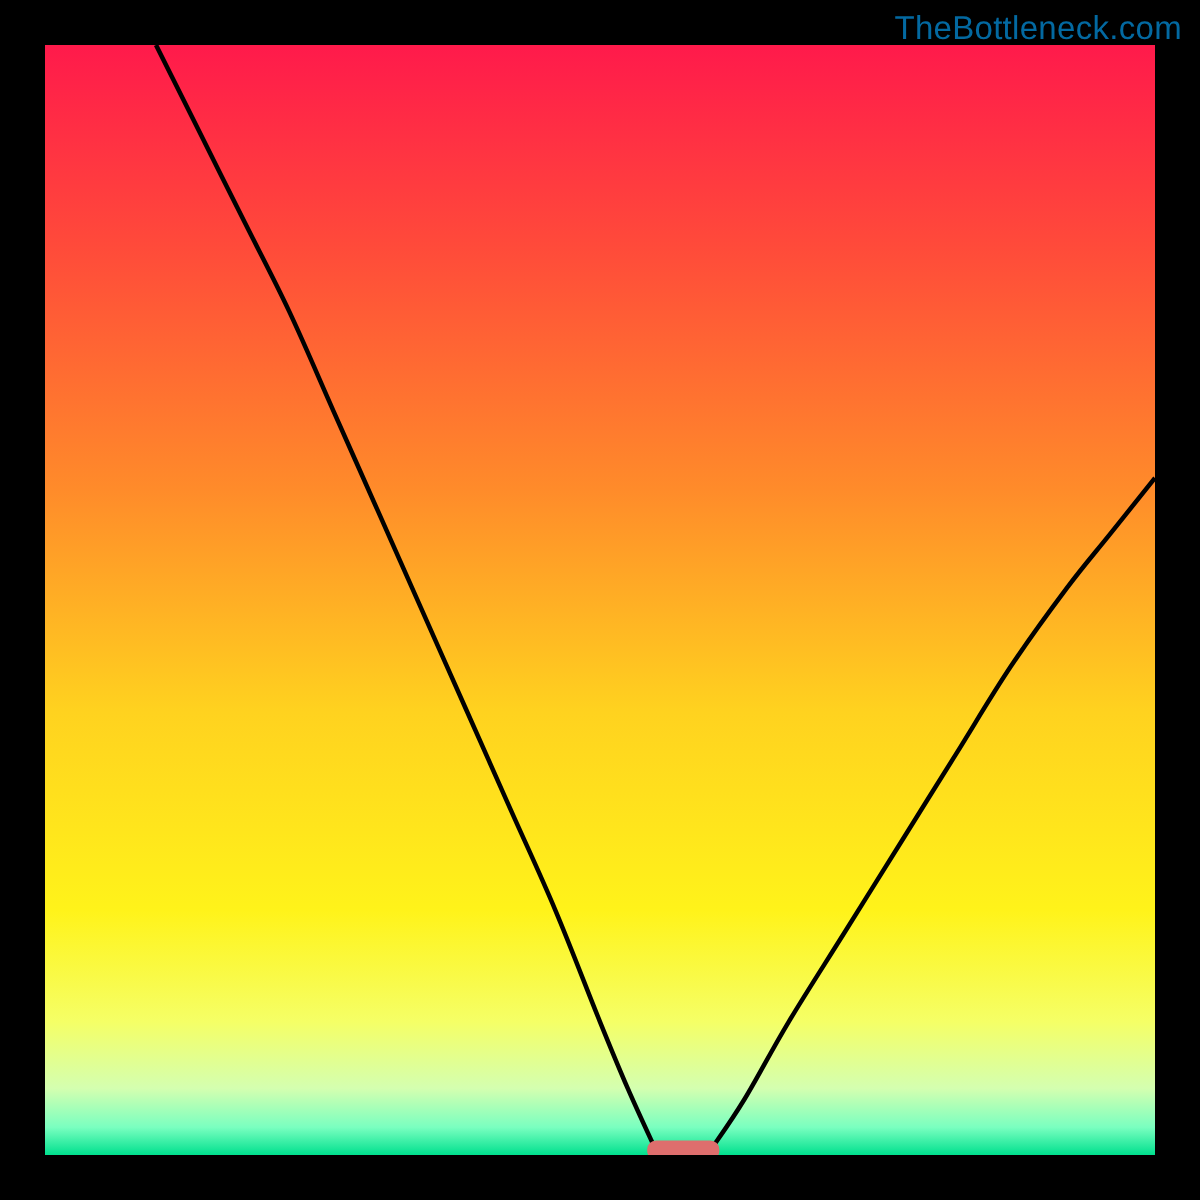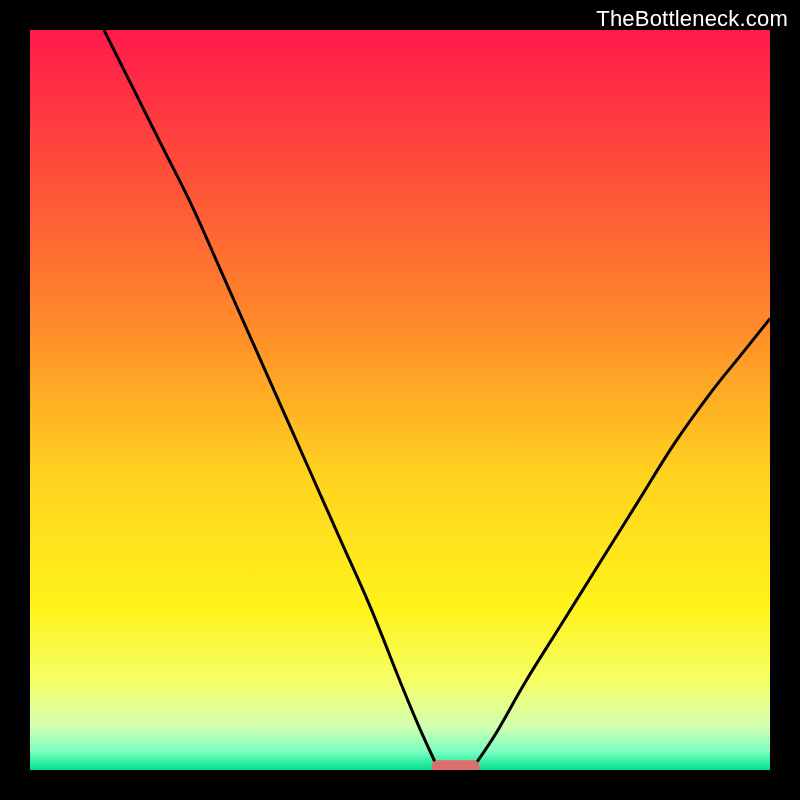--- a/index.html
+++ b/index.html
@@ -14,21 +14,21 @@
   .frame {
     position: relative;
     width: 800px;
     height: 800px;
     background: #000;
   }
   .watermark {
     position: absolute;
     top: 6px;
     right: 12px;
-    color: #ffffff;
+    color: #0369a1;
     font-size: 22px;
     letter-spacing: 0.2px;
     z-index: 10;
     user-select: none;
     text-align: right;
   }
   .plot-area {
     position: absolute;
     left: 30px;
     top: 30px;

